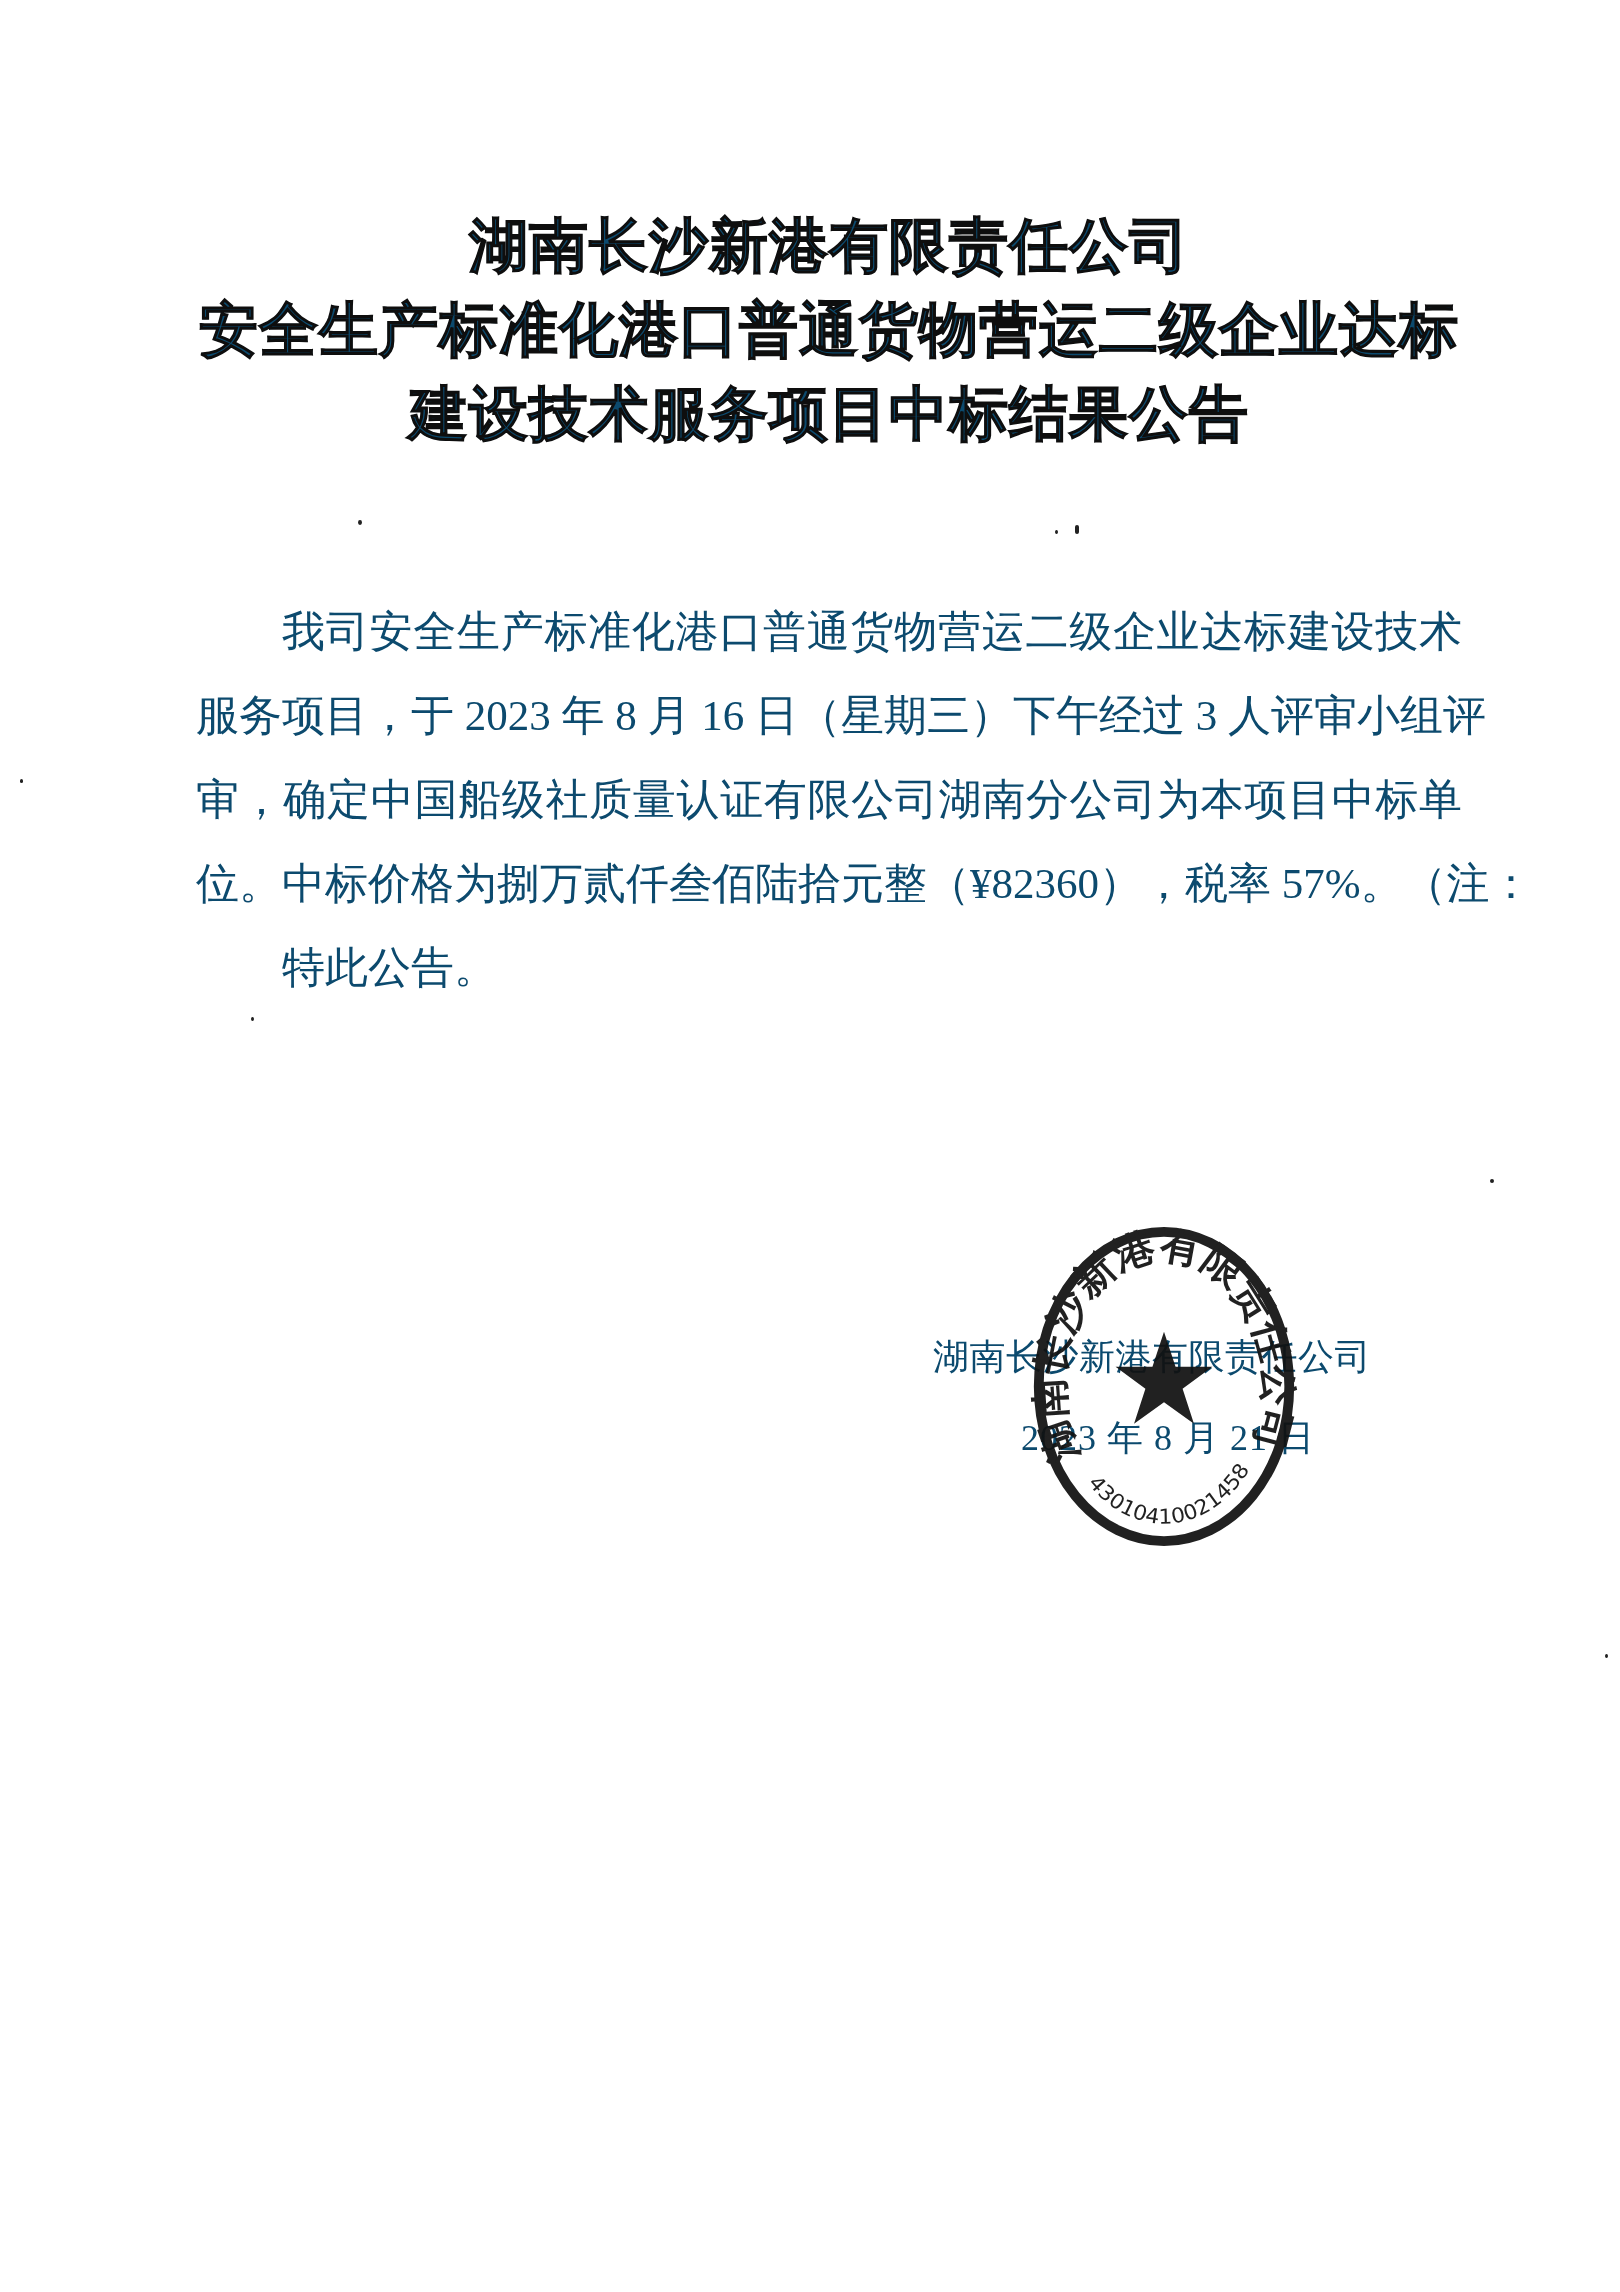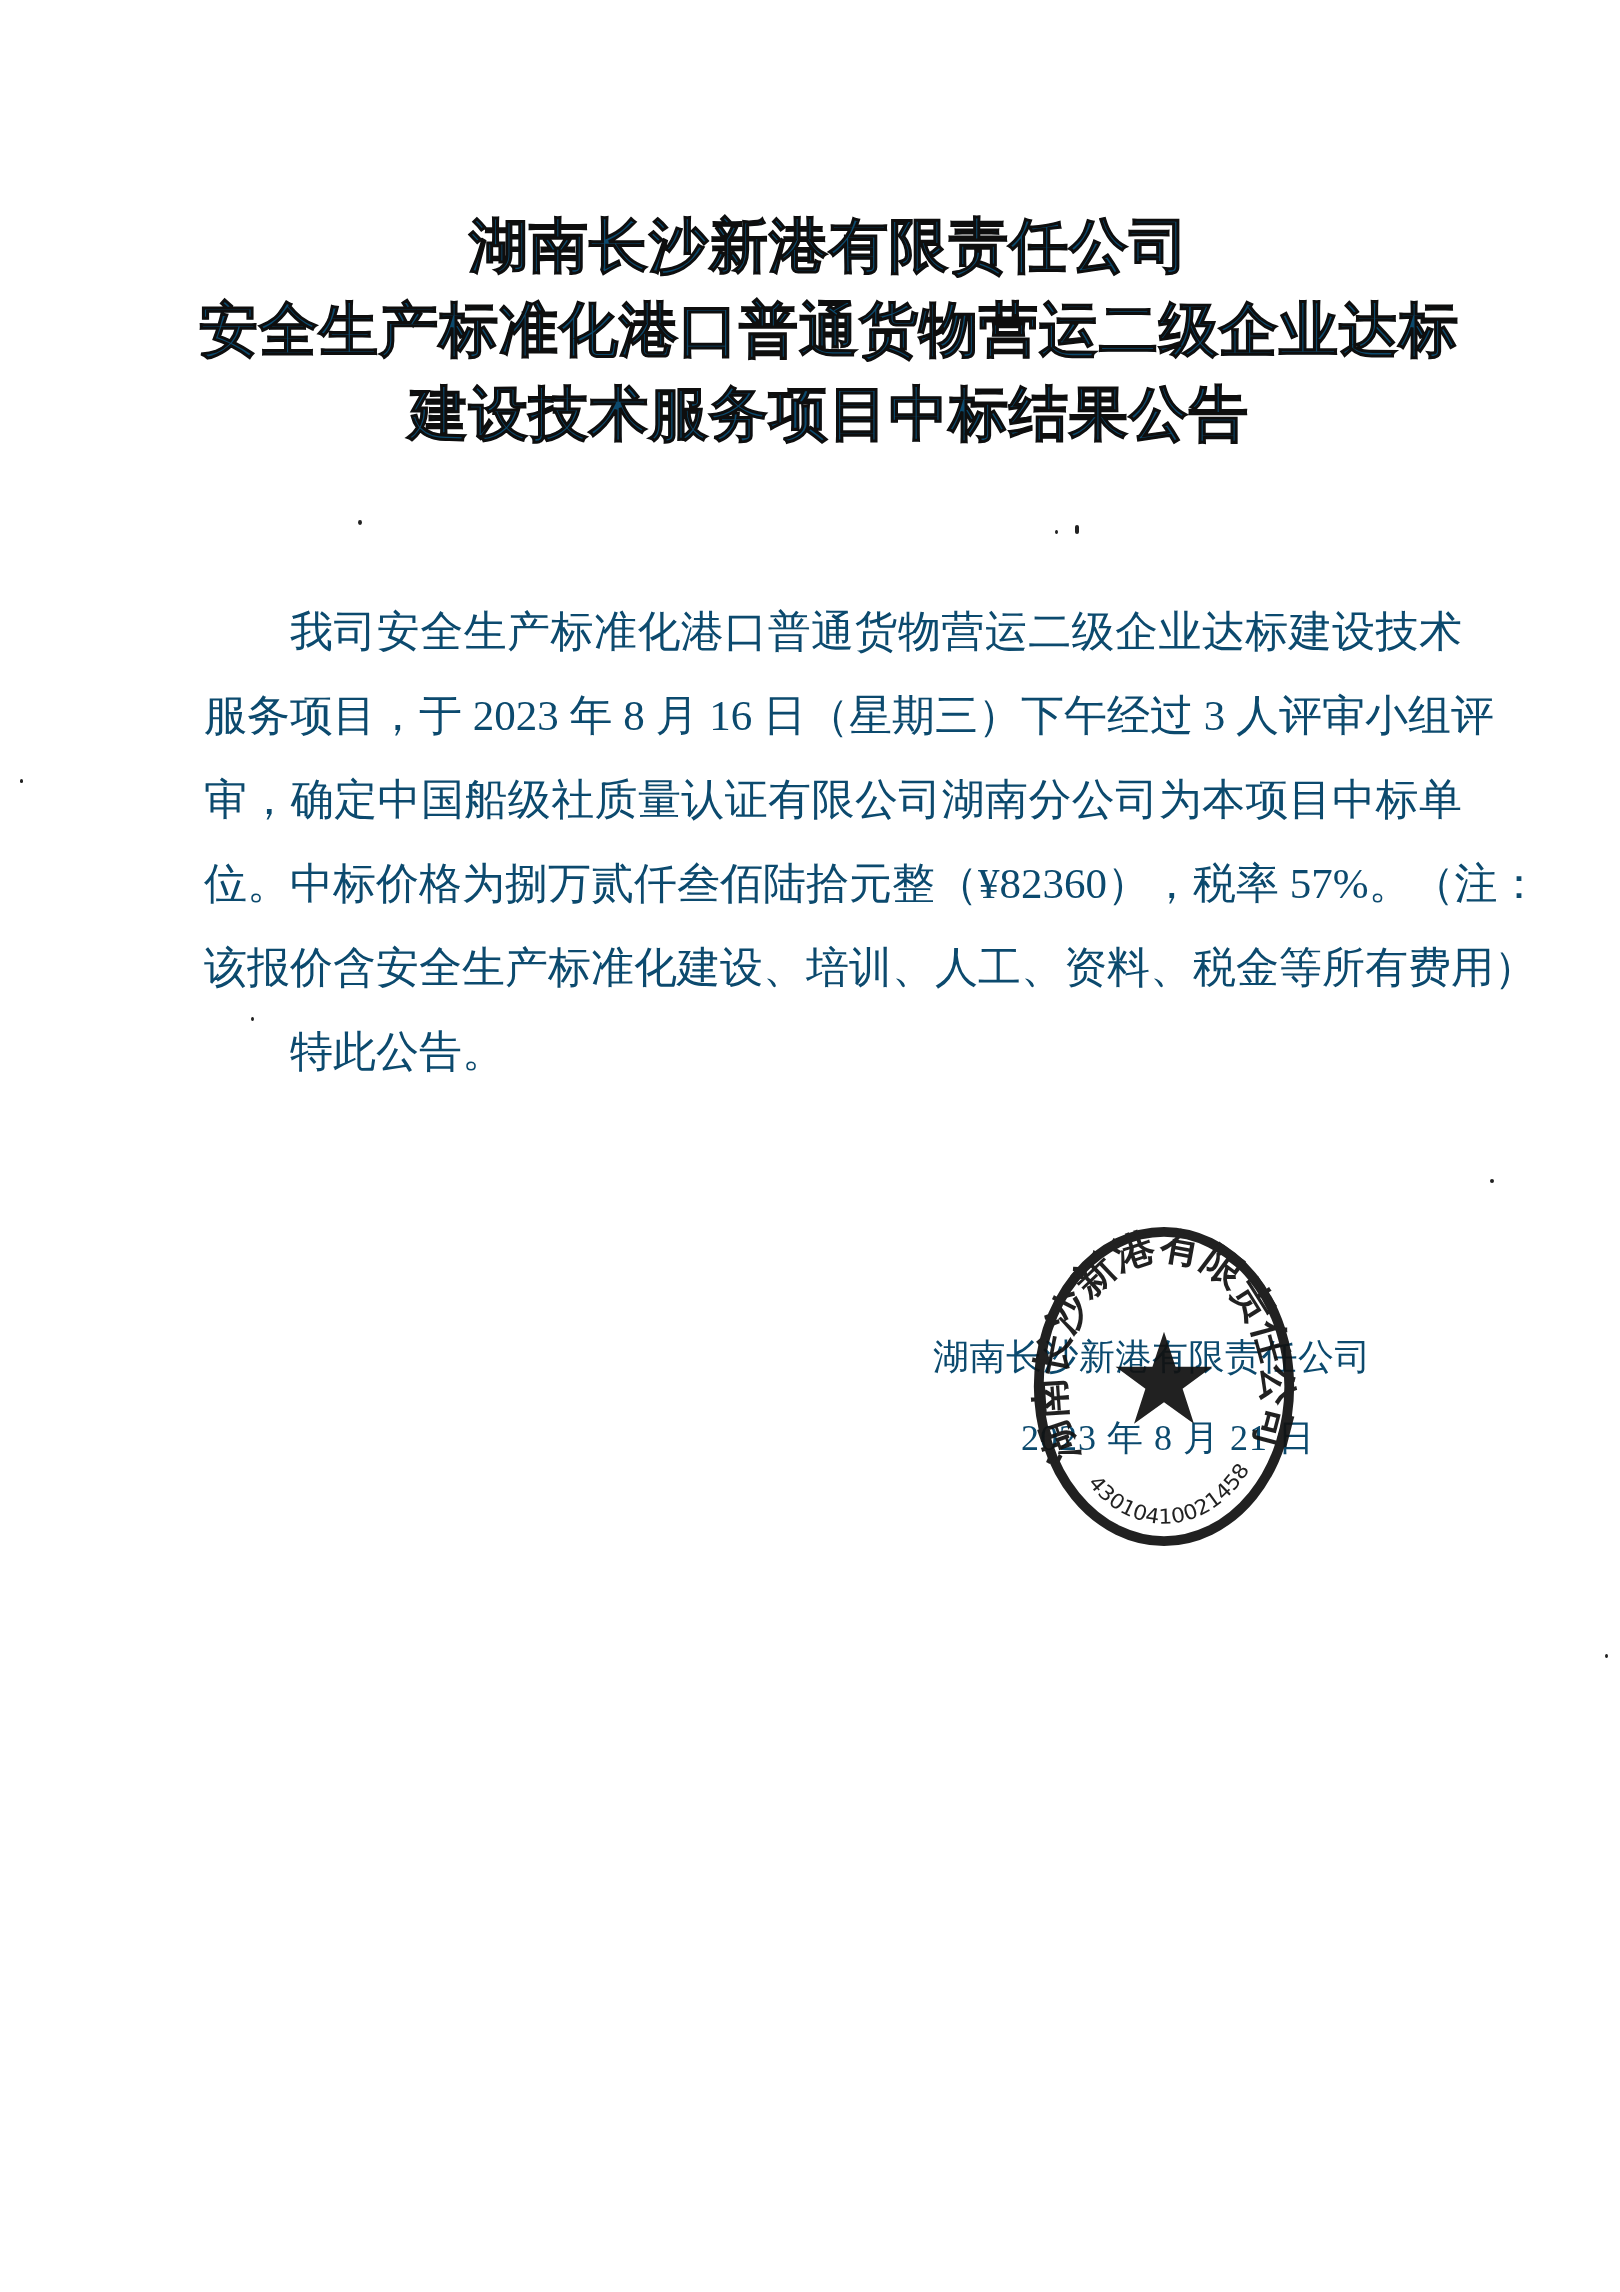--- a/index.html
+++ b/index.html
@@ -29,21 +29,20 @@
   .body-block{
     position:absolute;
     left:196px;top:590px;width:1266px;
     font-size:43px;
     line-height:84px;
   }
   .body-line{
     text-align:justify;
     text-align-last:justify;
     white-space:nowrap;
-    margin-left:8px;
   }
   .body-line.first{ text-indent:86px; }
   .body-line.last{
     text-align:right;
     text-align-last:left;
     text-indent:86px;
   }
   
   .sig-company{
     position:absolute;
@@ -82,21 +81,20 @@
     <div class="title-line">湖南长沙新港有限责任公司</div>
     <div class="title-line">安全生产标准化港口普通货物营运二级企业达标</div>
     <div class="title-line">建设技术服务项目中标结果公告</div>
   </div>
 
   <div class="body-block">
     <div class="body-line first">我司安全生产标准化港口普通货物营运二级企业达标建设技术</div>
     <div class="body-line">服务项目，于 2023 年 8 月 16 日（星期三）下午经过 3 人评审小组评</div>
     <div class="body-line">审，确定中国船级社质量认证有限公司湖南分公司为本项目中标单</div>
     <div class="body-line">位。中标价格为捌万贰仟叁佰陆拾元整（¥82360），税率 57%。（注：</div>
-    <div class="body-line">该报价含安全生产标准化建设、培训、人工、资料、税金等所有费用）</div>
     <div class="body-line last">特此公告。</div>
   </div>
 
   <div class="sig-company">湖南长沙新港有限责任公司</div>
   <div class="sig-date">2023 年 8 月 21 日</div>
 
   <svg class="stamp" viewBox="0 0 280 334" xmlns="http://www.w3.org/2000/svg">
     <defs>
       <path id="ringArc" d="M 55.6 241.6 A 103 130 0 1 1 224.4 241.6" fill="none"></path>
       <path id="serialArc" d="M 49.9 247.4 A 110 140 0 0 0 230.1 247.4" fill="none"></path>

